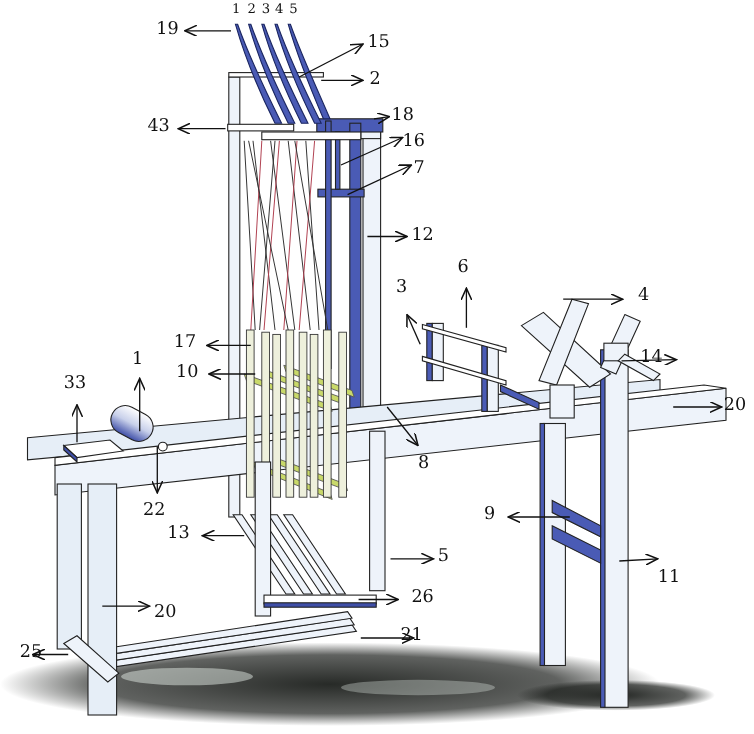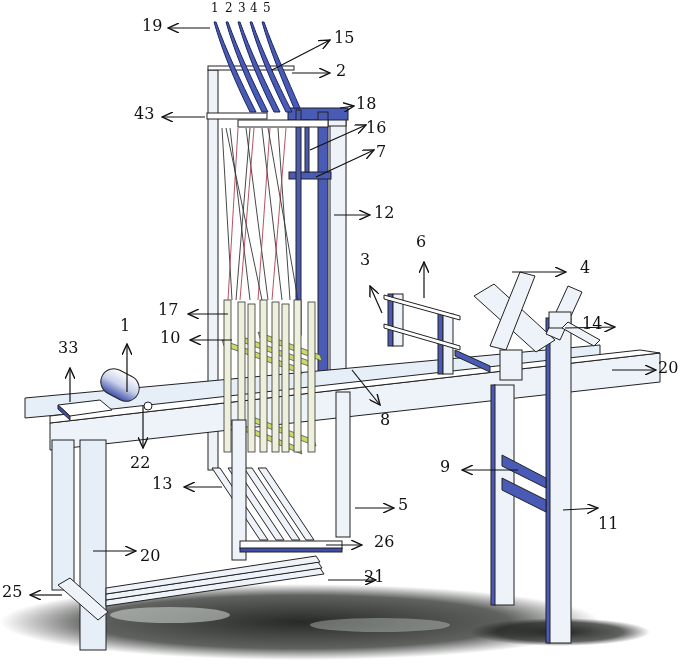--- a/index.html
+++ b/index.html
@@ -214,14 +214,14 @@
   <span class="lbl" style="left:58px;top:340px">33</span>
   <span class="lbl" style="left:130px;top:455px">22</span>
   <span class="lbl" style="left:380px;top:412px">8</span>
   <span class="lbl" style="left:440px;top:459px">9</span>
   <span class="lbl" style="left:598px;top:516px">11</span>
   <span class="lbl" style="left:152px;top:476px">13</span>
   <span class="lbl" style="left:398px;top:497px">5</span>
   <span class="lbl" style="left:374px;top:534px">26</span>
   <span class="lbl" style="left:140px;top:548px">20</span>
   <span class="lbl" style="left:364px;top:569px">21</span>
-  <span class="lbl" style="left:2px;top:584px">25</span>
+  <span class="lbl" style="left:18px;top:584px">25</span>
 </div>
 
 </body></html>

